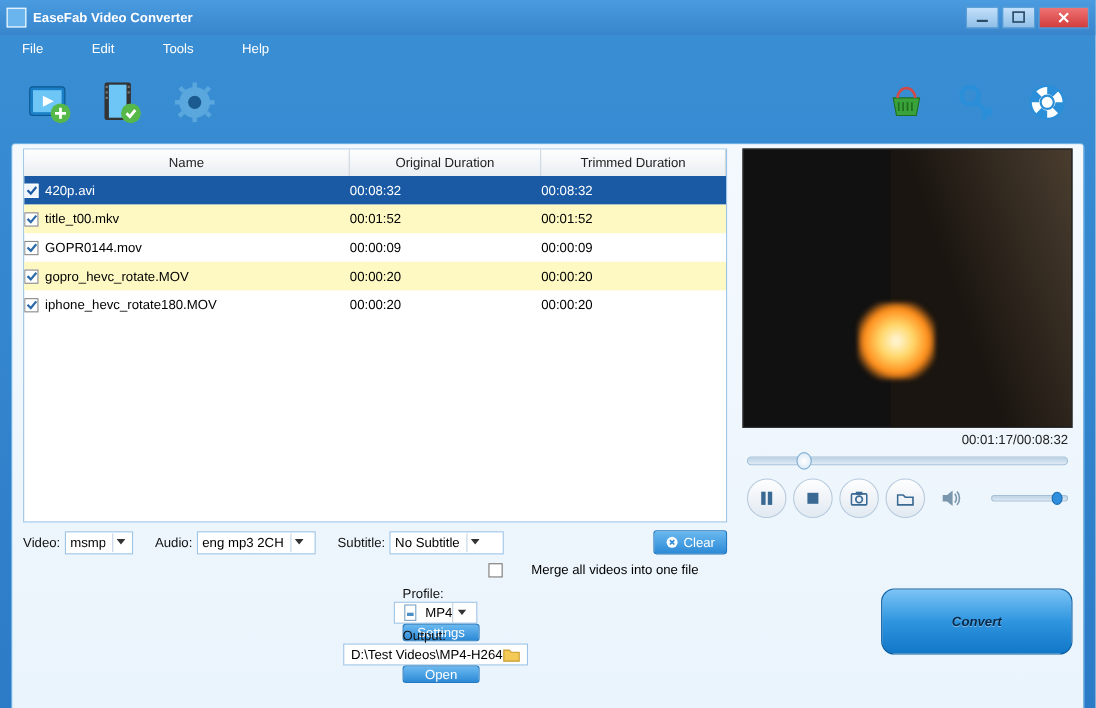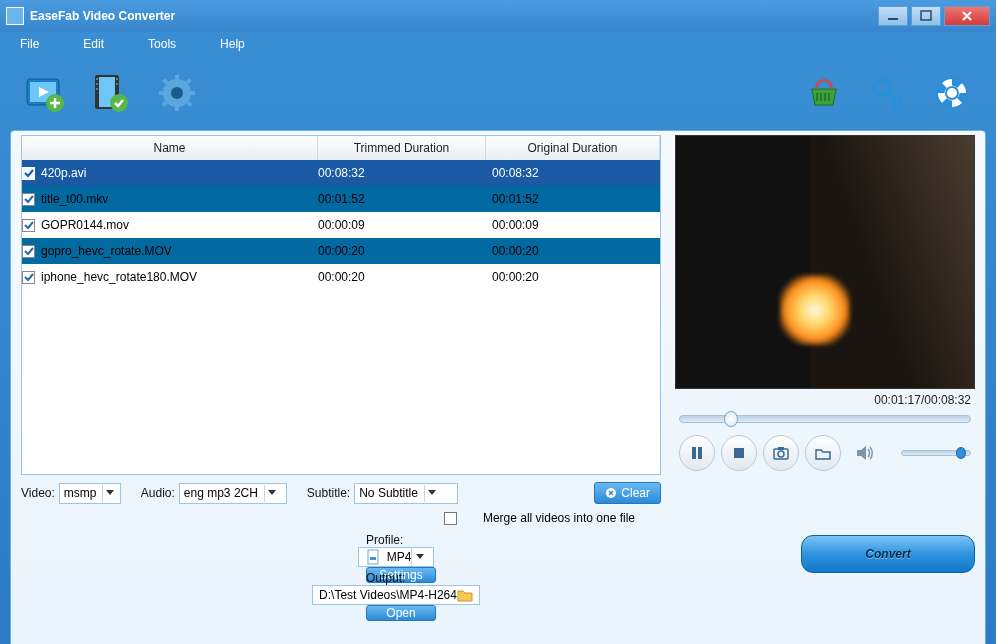--- a/index.html
+++ b/index.html
@@ -32,21 +32,21 @@
 
 
 .table-wrap { width: 640px; border: 1px solid #9cc4e6; background: white; display: flex; flex-direction: column; }
 .thead { display: flex; background: linear-gradient(to bottom,#fefefe,#eaeef2); height: 24px; }
 .th { border-right: 1px solid #ccd7e0; display: flex; align-items: center; justify-content: center; font-weight: normal; color: #222; }
 .th-name { width: 296px; }
 .th-orig { width: 174px; }
 .th-trim { width: 168px; }
 .tbody { flex: 1; overflow: auto; }
 .trow { display: flex; height: 26px; align-items: center; }
-.trow.even { background: #0369a1; }
+.trow.even { background: #fef9c3; }
 .trow.sel { background: #1a5aa5; color: white; }
 .cell { display: flex; align-items: center; padding-left: 0; }
 .cell-name { width: 296px; }
 .cell-orig { width: 174px; }
 .cell-trim { width: 168px; }
 .chk { width: 13px; height: 13px; border: 1px solid #888; background: white; margin-right: 6px; display:flex; align-items:center; justify-content:center; flex-shrink:0; }
 .chk.sel { border-color: #fff; background:#eff6fd; }
 .chk svg { pointer-events:none; }
 
 
@@ -75,21 +75,21 @@
 
 .bottom-rows { display:flex; align-items:flex-start; margin-top:4px; }
 .bottom-left { flex:1; }
 .form-row { display:flex; align-items:center; height:30px; margin-bottom:8px;flex-direction:column; }
 .form-lbl { width:60px; color:#111; }
 .form-field { flex:1; height:22px; background:white; border:1px solid #9cc4e6; display:flex; align-items:center; padding:0 6px; max-width:444px; cursor:pointer; }
 .field-icon { width:16px; height:16px; margin-right:6px; }
 .field-arrow { width:16px; height:18px; border-left:1px solid #c4d4e4; display:flex; align-items:center; justify-content:center; margin-left:auto; }
 .bluebtn { margin-left:10px; background:linear-gradient(to bottom,#6ab9f0,#2d8ad6); color:white; border:1px solid #2379c0; height:22px; width:70px; display:flex; align-items:center; justify-content:center; border-radius:3px; cursor:pointer; }
 
-.convert-btn { margin-left:30px; margin-top:2px; width:174px; height:38px; background:linear-gradient(to bottom,#7bc4f5 0%,#2f95df 50%,#1177c8 100%); border:1px solid #0d5fa3; border-radius:12px; color:#06294a; font-size:24px; font-style:italic; font-weight:bold; display:flex; align-items:center; justify-content:center; cursor:pointer; text-shadow:0 1px 0 rgba(255,255,255,0.4); }
+.convert-btn { margin-left:30px; margin-top:2px; width:174px; height:60px; background:linear-gradient(to bottom,#7bc4f5 0%,#2f95df 50%,#1177c8 100%); border:1px solid #0d5fa3; border-radius:12px; color:#06294a; font-size:24px; font-style:italic; font-weight:bold; display:flex; align-items:center; justify-content:center; cursor:pointer; text-shadow:0 1px 0 rgba(255,255,255,0.4); }
 
 svg { display:block; }
 </style>
 </head>
 <body>
 
 <div class="titlebar">
   <div class="titlebar-icon"></div>
   <span>EaseFab Video Converter</span>
   <div class="titlebar-spacer"></div>
@@ -181,22 +181,22 @@
       </svg>
   </div>
 </div>
 
 <div class="main">
   <div class="top-area">
 
     <div class="table-wrap">
       <div class="thead">
         <div class="th th-name">Name</div>
+        <div class="th th-orig">Original Duration</div>
         <div class="th th-trim">Trimmed Duration</div>
-        <div class="th th-orig">Original Duration</div>
       </div>
       <div class="tbody" id="tbody">
           <div class="trow sel">
             <div class="cell cell-name">
               <div class="chk sel">
                 <svg width="10" height="10">
                   <path d="M1 5l3 3 5-6" stroke="#1a5aa5" stroke-width="2" fill="none"></path>
                 </svg>
               </div>
               <span>420p.avi</span>

